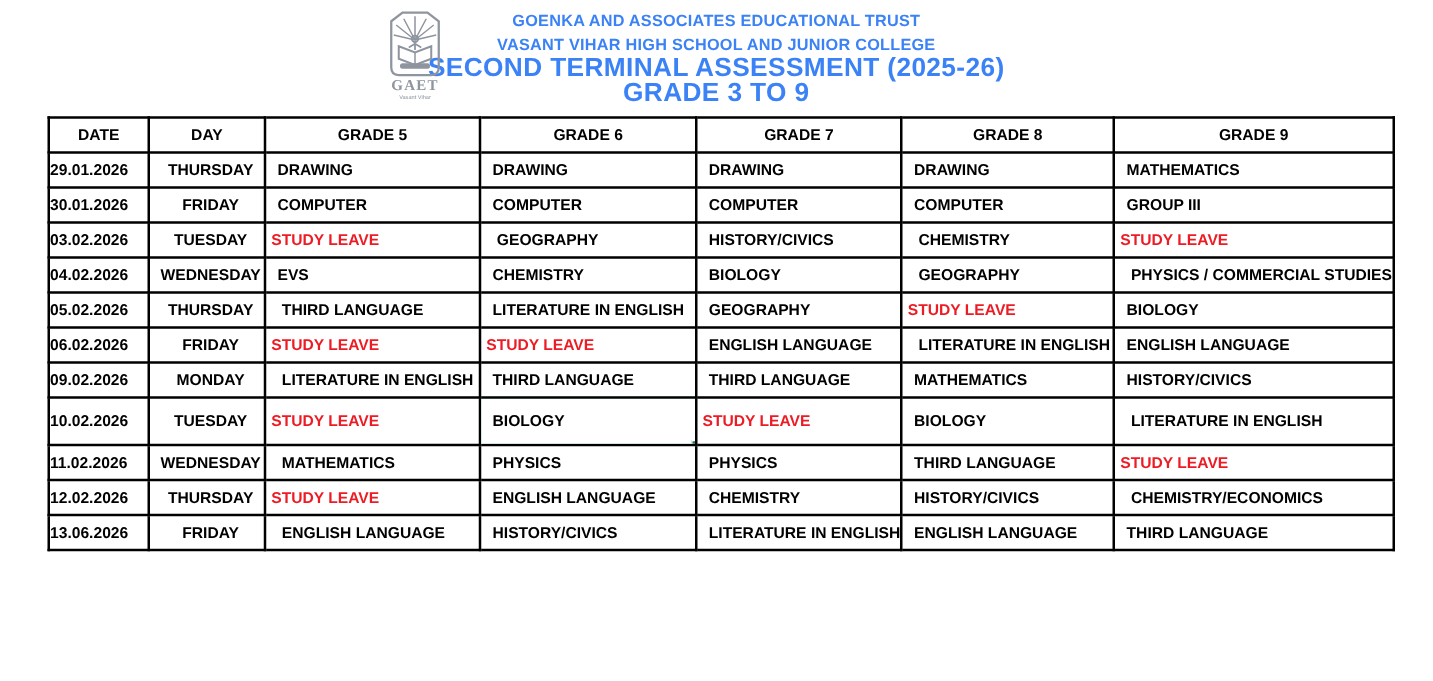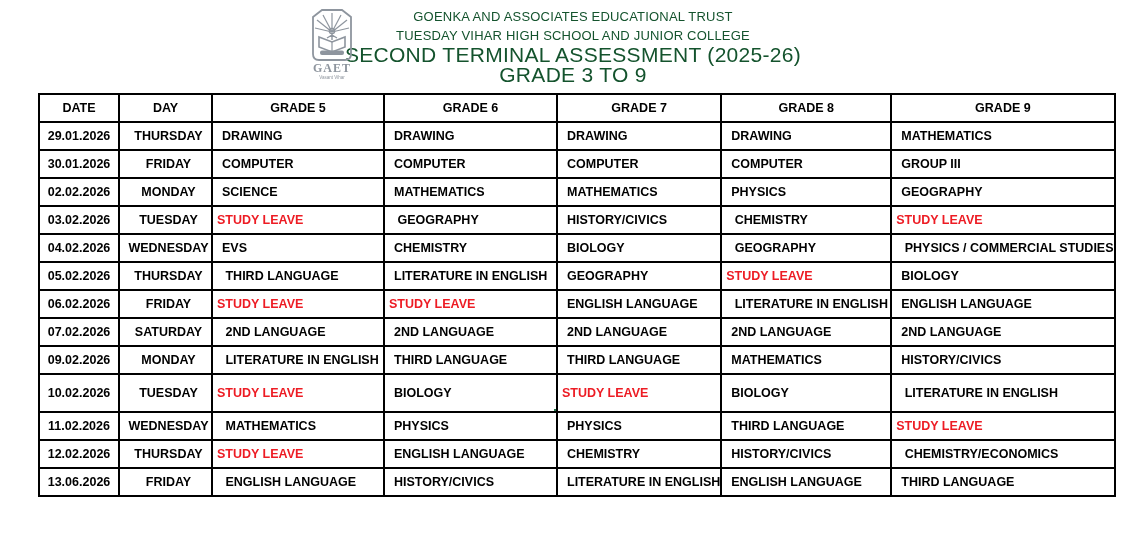--- a/index.html
+++ b/index.html
@@ -10,21 +10,21 @@
     width: 1146px; height: 545px;
     background: #fff;
     font-family: "Liberation Sans", sans-serif;
     color: var(--ink);
     overflow: hidden;
   }
 
   
   .doc-header {
     position: absolute; top: 7px; left: 0; width: 1146px;
-    text-align: center; font-weight: normal; color: #14532d;
+    text-align: center; font-weight: bold; color: #3b82f6;
   }
   .h-small { font-size: 13px; line-height: 19px; letter-spacing: .2px; }
   .h-big   { font-size: 21px; line-height: 19.5px; letter-spacing: .3px; }
 
   .logo-wrap { position: absolute; left: 300px; top: 4px; width: 64px; height: 80px; }
   .logo-wrap svg { display:block; }
 
   
   table.sheet {
     position: absolute; left: 38px; top: 93px;
@@ -37,40 +37,40 @@
     font-size: 12.5px;
     color: #000;
     padding: 0;
     overflow: hidden;
     white-space: pre;
     background: #fff;
   }
   .sheet th { height: 28px; text-align: center; }
   .sheet td { height: 28px; }
   .sheet tr.tall td { height: 38px; }
-  td.date { text-align: center; }
+  td.date { text-align: left; }
   td.day  { text-align: center; padding-left: 6px; }
   td.subject { text-align: left; padding-left: 9px; }
   td.red { color: var(--red); padding-left: 4px; }
   td.selected { position: relative; }
   td.selected::after {
     content: ""; position: absolute; left: -2px; top: -2px; right: -2px; bottom: -2px;
     border: 2px solid var(--sel); pointer-events: none;
   }
   .handle {
     position: absolute; right: -4px; bottom: -4px; width: 7px; height: 7px;
     background: var(--sel); border: 1px solid #fff; z-index: 3;
   }
 </style>
 </head>
 <body>
 
 <div class="doc-header">
   <div class="h-small">GOENKA AND ASSOCIATES EDUCATIONAL TRUST</div>
-  <div class="h-small">TUESDAY VIHAR HIGH SCHOOL AND JUNIOR COLLEGE</div>
+  <div class="h-small">VASANT VIHAR HIGH SCHOOL AND JUNIOR COLLEGE</div>
   <div class="h-big">SECOND TERMINAL ASSESSMENT (2025-26)</div>
   <div class="h-big">GRADE 3 TO 9</div>
 </div>
 
 <div class="logo-wrap">
   <svg width="64" height="80" viewBox="0 0 64 80">
     <g fill="none" stroke="#8E959E" stroke-width="1.8">
 
       <path d="M13 13 L22 6 H42 L51 13 V50 Q51 56 45 56 H19 Q13 56 13 50 Z"></path>
 
@@ -131,29 +131,20 @@
       <tr>
         <td class="date">30.01.2026</td>
         <td class="day">FRIDAY</td>
         <td class="subject">COMPUTER</td>
         <td class="subject">COMPUTER</td>
         <td class="subject">COMPUTER</td>
         <td class="subject">COMPUTER</td>
         <td class="subject">GROUP III</td>
       </tr>
       <tr>
-        <td class="date">02.02.2026</td>
-        <td class="day">MONDAY</td>
-        <td class="subject">SCIENCE</td>
-        <td class="subject">MATHEMATICS</td>
-        <td class="subject">MATHEMATICS</td>
-        <td class="subject">PHYSICS</td>
-        <td class="subject">GEOGRAPHY</td>
-      </tr>
-      <tr>
         <td class="date">03.02.2026</td>
         <td class="day">TUESDAY</td>
         <td class="subject red">STUDY LEAVE</td>
         <td class="subject"> GEOGRAPHY</td>
         <td class="subject">HISTORY/CIVICS</td>
         <td class="subject"> CHEMISTRY</td>
         <td class="subject red">STUDY LEAVE</td>
       </tr>
       <tr>
         <td class="date">04.02.2026</td>
@@ -176,29 +167,20 @@
       <tr>
         <td class="date">06.02.2026</td>
         <td class="day">FRIDAY</td>
         <td class="subject red">STUDY LEAVE</td>
         <td class="subject red">STUDY LEAVE</td>
         <td class="subject">ENGLISH LANGUAGE</td>
         <td class="subject"> LITERATURE IN ENGLISH</td>
         <td class="subject">ENGLISH LANGUAGE</td>
       </tr>
       <tr>
-        <td class="date">07.02.2026</td>
-        <td class="day">SATURDAY</td>
-        <td class="subject"> 2ND LANGUAGE</td>
-        <td class="subject">2ND LANGUAGE</td>
-        <td class="subject">2ND LANGUAGE</td>
-        <td class="subject">2ND LANGUAGE</td>
-        <td class="subject">2ND LANGUAGE</td>
-      </tr>
-      <tr>
         <td class="date">09.02.2026</td>
         <td class="day">MONDAY</td>
         <td class="subject"> LITERATURE IN ENGLISH</td>
         <td class="subject">THIRD LANGUAGE</td>
         <td class="subject">THIRD LANGUAGE</td>
         <td class="subject">MATHEMATICS</td>
         <td class="subject">HISTORY/CIVICS</td>
       </tr>
       <tr class="tall">
         <td class="date">10.02.2026</td>

